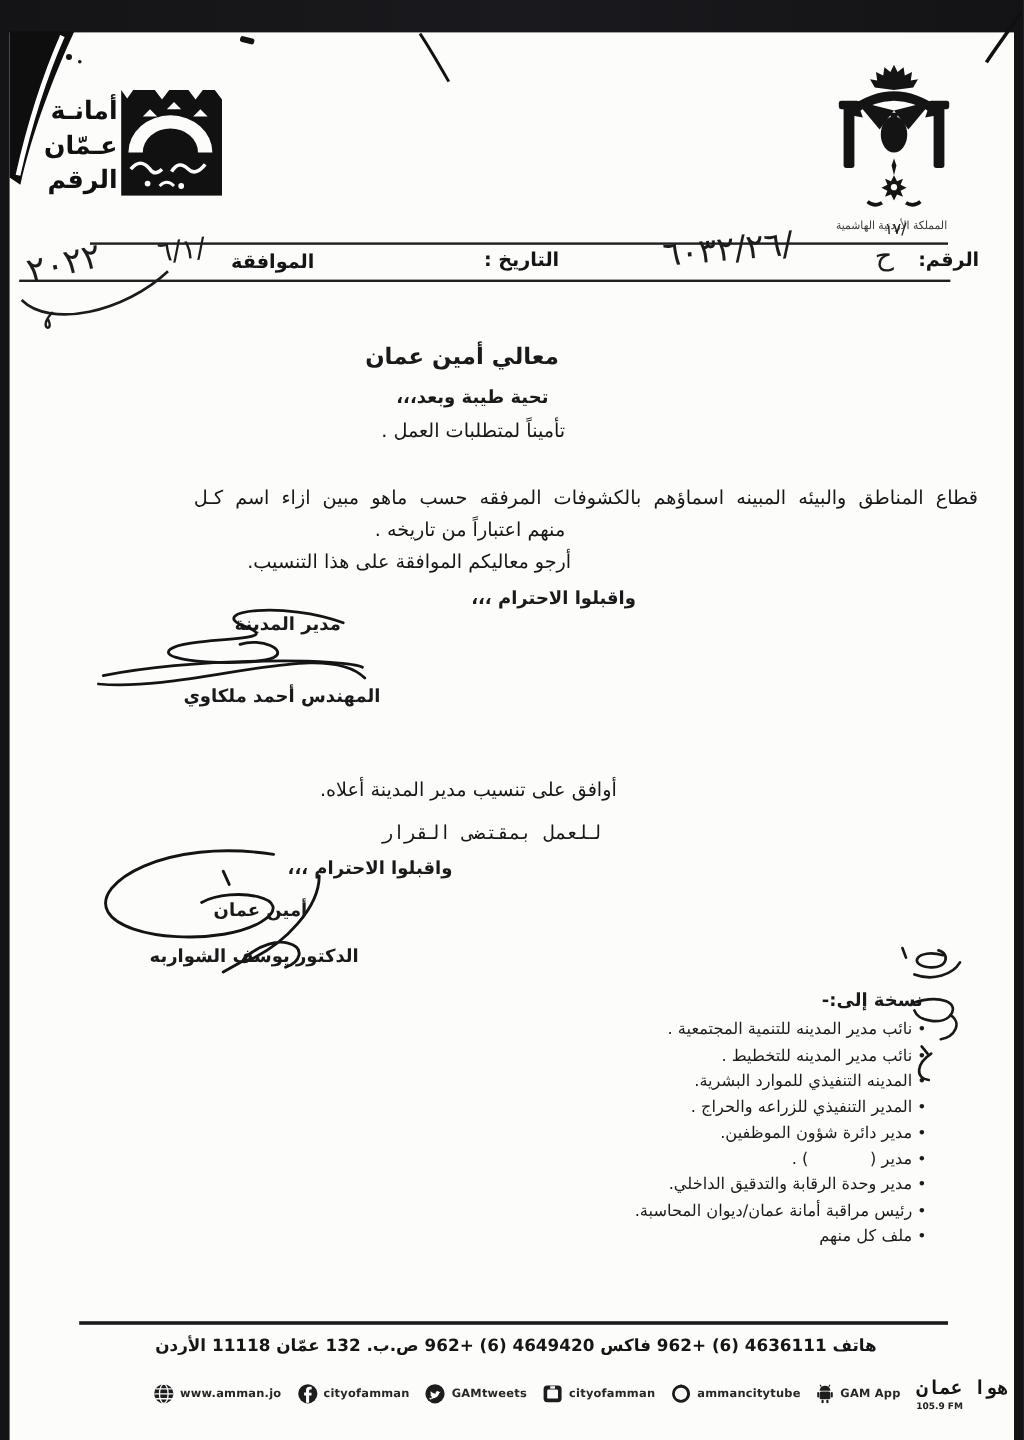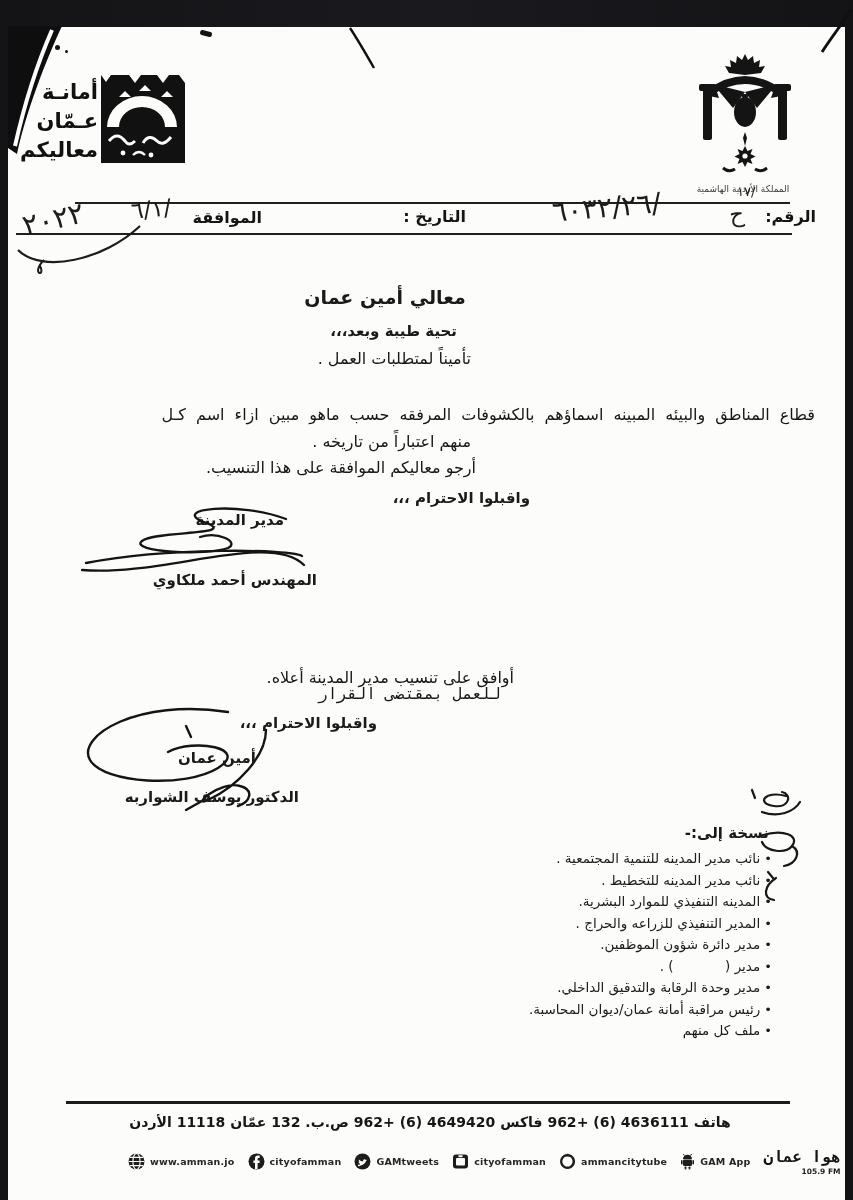--- a/index.html
+++ b/index.html
@@ -30,21 +30,21 @@
   #cc-list li::before{content:"• ";font-size:13px;}
   
   #footer-contact{left:110px;top:1114px;width:640px;text-align:center;
                   font-size:14px;font-weight:600;color:#161616;}
   #social-row{left:128px;top:1147px;width:606px;display:flex;align-items:center;gap:13px;}
   .soc{display:flex;align-items:center;gap:5px;}
   .soc .slabel{font-size:9.5px;font-weight:600;color:#262626;letter-spacing:.2px;white-space:nowrap;}
   .soc svg{display:block;}
   #radio-logo{margin-left:auto;text-align:left;direction:rtl;}
   #radio-name{font-size:16px;font-weight:bold;color:#141414;font-family:Liberation Mono, monospace;}
-  #radio-freq{font-size:7.5px;font-weight:bold;color:#222;direction:ltr;text-align:right;}
+  #radio-freq{font-size:7.5px;font-weight:bold;color:#222;direction:ltr;text-align:left;}
 </style>
 </head>
 <body>
 
 <div id="stage">
 
   <div id="paper" class="abs"></div>
 
   <svg class="abs" style="left:0;top:20px;" width="110" height="140">
     <path d="M8,6 L62,6 C46,40 26,92 17,134 L8,128 Z" fill="#0e0e0e"></path>
@@ -67,21 +67,21 @@
     <path d="M20,26 l6,-6 6,6 z M40,20 l6,-6 6,6 z M62,26 l6,-6 6,6 z" fill="#fcfcfb"></path>
     <path d="M28,36 q4,-4 8,0 M50,32 q4,-4 8,0" stroke="#fcfcfb" stroke-width="2" fill="none"></path>
     <path d="M10,70 q8,-10 16,0 q4,6 10,0 M44,72 q6,-10 14,-2 q6,6 14,-4" stroke="#fcfcfb" stroke-width="3" fill="none"></path>
     <circle cx="24" cy="82" r="2.4" fill="#fcfcfb"></circle>
       <circle cx="52" cy="84" r="2.4" fill="#fcfcfb"></circle>
     <path d="M34,84 q6,-6 12,0" stroke="#fcfcfb" stroke-width="2.4" fill="none"></path>
   </svg>
   <div id="org-name" class="abs ar">
     <div>أمانـة</div>
     <div>عـمّان</div>
-    <div>معاليكم</div>
+    <div>الرقم</div>
   </div>
 
   <svg class="abs" style="left:693px;top:50px;" width="104" height="136">
     <g fill="#141414">
       <path d="M52,4 l3,6 5,-4 1,7 6,-3 -1,7 6,-1 -4,7 -16,2 -16,-2 -4,-7 6,1 -1,-7 6,3 1,-7 5,4 Z"></path>
       <path d="M14,40 Q52,12 90,40 L86,46 Q52,22 18,46 Z"></path>
       <rect x="10" y="38" width="9" height="52" rx="2"></rect>
       <rect x="85" y="38" width="9" height="52" rx="2"></rect>
       <rect x="6" y="34" width="17" height="7" rx="2"></rect>
       <rect x="81" y="34" width="17" height="7" rx="2"></rect>
@@ -128,21 +128,21 @@
   <div class="abs ar" style="right:593px;top:511px;font-size:15px;font-weight:600;">مدير المدينة</div>
   <svg class="abs" style="left:78px;top:503px;" width="230" height="92">
     <g stroke="#141414" stroke-width="2.3" fill="none" stroke-linecap="round">
       <path d="M208,16 C160,-2 92,6 126,19 C164,33 78,27 64,38 C50,49 130,53 150,45 C162,39 140,28 122,34"></path>
       <path d="M8,60 C92,44 212,46 224,53"></path>
       <path d="M4,67 C84,74 192,28 226,62"></path>
     </g>
   </svg>
   <div class="abs ar bold" style="right:560px;top:571px;font-size:15px;">المهندس أحمد ملكاوي</div>
 
-  <div class="abs ar t" style="right:363px;top:668px;margin-left:42px;">أوافق على تنسيب مدير المدينة أعلاه.</div>
+  <div class="abs ar t" style="right:363px;top:648px;margin-left:42px;">أوافق على تنسيب مدير المدينة أعلاه.</div>
   <div class="abs ar t" style="right:376px;top:684px;font-family:Liberation Mono, monospace;">للعمل بمقتضى القرار</div>
   <div class="abs ar bold" style="right:500px;top:714px;font-size:15px;">واقبلوا الاحترام ،،،</div>
 
   <svg class="abs" style="left:68px;top:698px;" width="250" height="124">
     <g stroke="#141414" stroke-width="2.4" fill="none" stroke-linecap="round">
       <path d="M160,14 C70,0 8,38 22,62 C36,86 118,90 150,70 C182,50 126,40 100,54"></path>
       <path d="M118,28 l5,11"></path>
       <path d="M198,32 C198,58 170,88 140,102 C122,110 152,82 172,88 C187,92 182,104 170,108"></path>
       <path d="M118,112 l16,-9"></path>
     </g>

